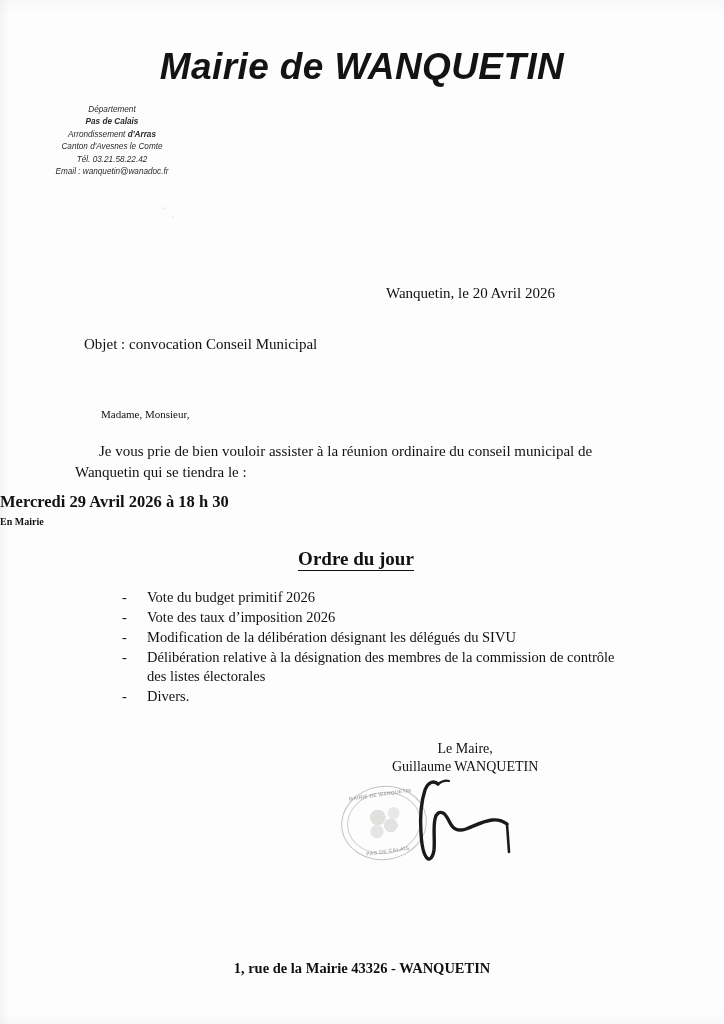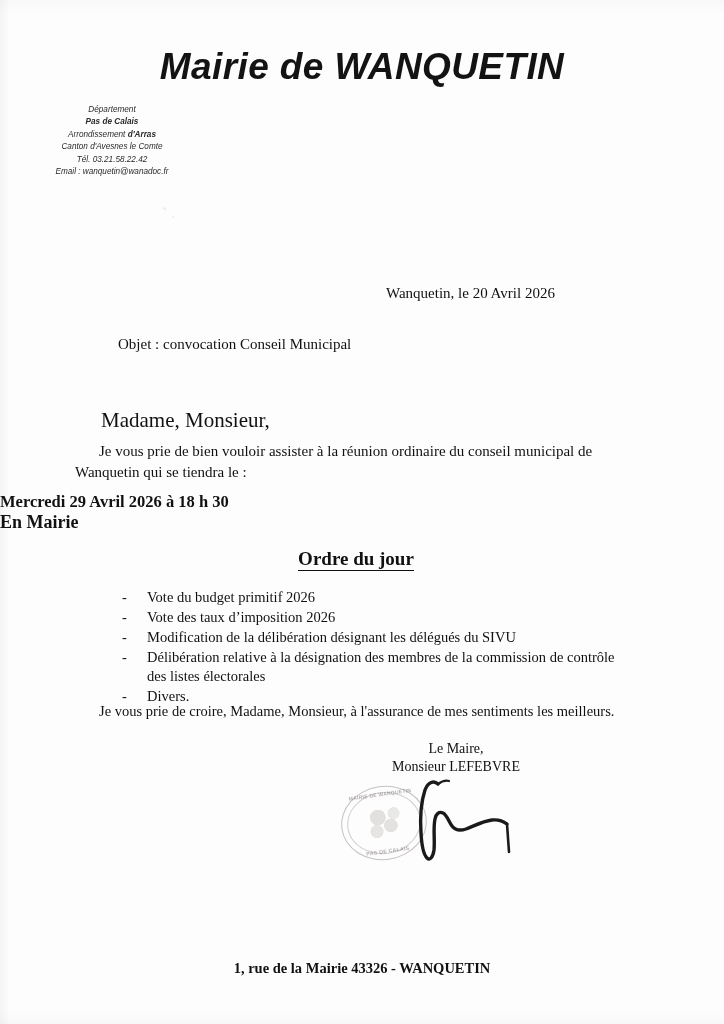--- a/index.html
+++ b/index.html
@@ -58,29 +58,29 @@
   .date-line {
     position: absolute;
     top: 285px;
     left: 386px;
     font-size: 15px;
   }
 
   .subject-line {
     position: absolute;
     top: 336px;
-    left: 118px;
+    left: 84px;
     font-size: 15px;
   }
 
   .salutation {
     position: absolute;
     top: 408px;
     left: 101px;
-    font-size: 21px;
+    font-size: 11px;
   }
 
   .body-par {
     position: absolute;
     top: 441px;
     left: 75px;
     width: 545px;
     font-size: 15px;
     line-height: 21px;
     text-indent: 24px;
@@ -90,21 +90,21 @@
   .meeting {
     position: absolute;
     top: 492px;
     left: 0;
     width: 724px;
     text-align: left;
     font-weight: bold;
     font-size: 16.5px;
     line-height: 20px;
   }
-  .meeting .sub { font-size: 18px; }
+  .meeting .sub { font-size: 10px; }
 
   .agenda-title {
     position: absolute;
     top: 548px;
     left: 0;
     width: 712px;
     text-align: center;
     font-weight: bold;
     font-size: 19px;
   }
@@ -266,25 +266,24 @@
   <div class="agenda-title"><span>Ordre du jour</span></div>
 
   <ul class="agenda-list" id="agenda-list">
       <li><span class="dash">-</span><span>Vote du budget primitif 2026</span></li>
       <li><span class="dash">-</span><span>Vote des taux d’imposition 2026</span></li>
       <li><span class="dash">-</span><span>Modification de la délibération désignant les délégués du SIVU</span></li>
       <li><span class="dash">-</span><span>Délibération relative à la désignation des membres de la commission de contrôle des listes électorales</span></li>
       <li><span class="dash">-</span><span>Divers.</span></li>
     </ul>
 
-  <div class="closing">Je vous prie de croire, Madame, Monsieur, à l'assurance de mes sentiments les meilleurs.</div>
 
   <div class="signature-block">
     <div>Le Maire,</div>
-    <div>Monsieur LEFEBVRE</div>
+    <div>Guillaume WANQUETIN</div>
   </div>
 
   <div class="stamp">
     <div class="ring"></div>
     <div class="core"></div>
     <div class="stamp-text">
       <div class="stamp-top">MAIRIE DE WANQUETIN</div>
       <div class="stamp-bottom">PAS DE CALAIS</div>
     </div>
   </div>

